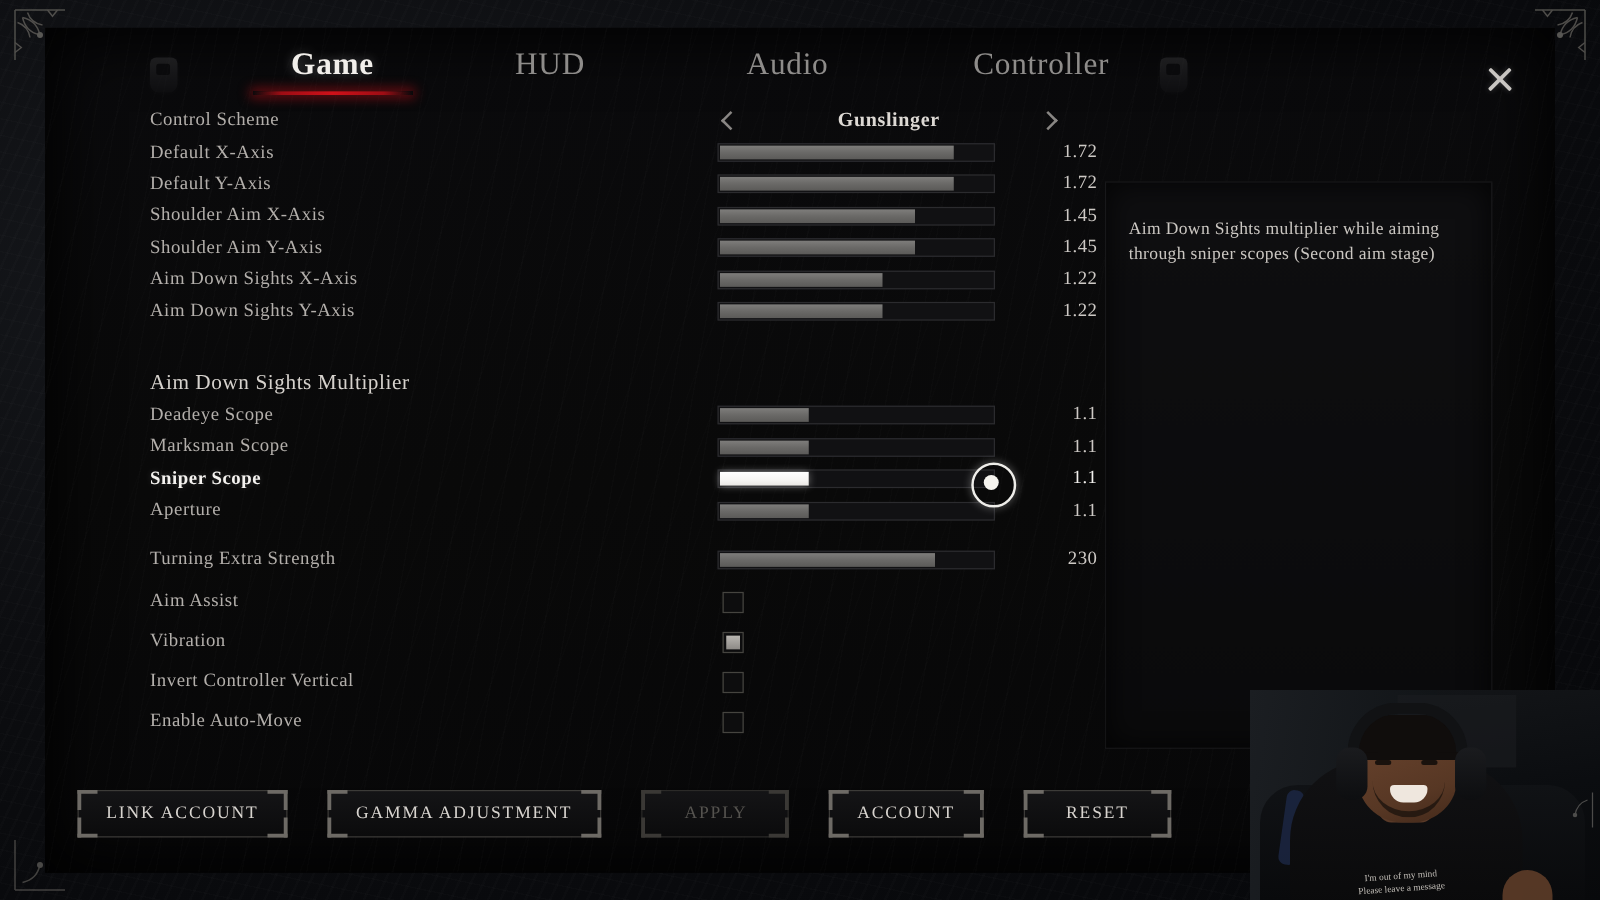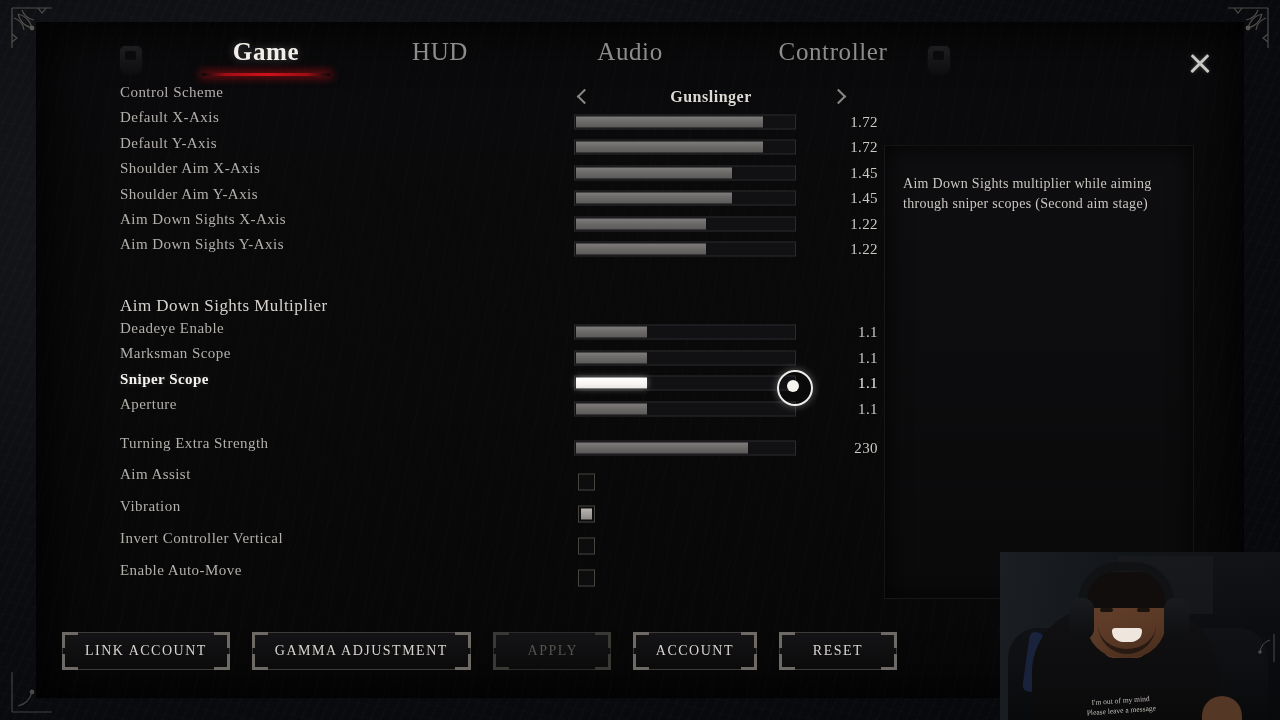--- a/index.html
+++ b/index.html
@@ -125,21 +125,21 @@
   
   #settings-list {
     position: absolute;
     left: 84px; top: 62px;
     width: 740px;
   }
   .row {
     position: relative;
     height: 25.4px;
     display: flex;
-    align-items: flex-start;
+    align-items: center;
   }
   .row-label {
     font-family: "Liberation Serif", serif;
     font-size: 15px;
     color: #b3afab;
     letter-spacing: 0.45px;
     white-space: nowrap;
     width: 420px;
   }
   .row.selected .row-label {
@@ -262,21 +262,21 @@
     color: #cbc7c2;
     letter-spacing: 0.3px;
   }
 
   
   #footer {
     position: absolute;
     left: 26px; bottom: 28px;
     height: 38px;
     display: flex;
-    gap: 22px;
+    gap: 32px;
   }
   .btn {
     position: relative;
     height: 38px;
     min-width: 118px;
     padding: 0 22px;
     display: flex; align-items: center; justify-content: center;
     background: linear-gradient(180deg, #141416 0%, #0b0b0c 100%);
     border: 1px solid #3c3b38;
     box-sizing: border-box;
@@ -597,21 +597,21 @@
         <div class="slider-value">1.22</div>
       </div>
 
       <div class="spacer"></div>
 
       <div class="row section-header">
         <div class="row-label">Aim Down Sights Multiplier</div>
       </div>
 
       <div class="row">
-        <div class="row-label">Deadeye Enable</div>
+        <div class="row-label">Deadeye Scope</div>
         <div class="slider">
           <div class="slider-fill" style="width: calc(33% - 2px);"></div>
         </div>
         <div class="slider-value">1.1</div>
       </div>
       <div class="row">
         <div class="row-label">Marksman Scope</div>
         <div class="slider">
           <div class="slider-fill" style="width: calc(33% - 2px);"></div>
         </div>

